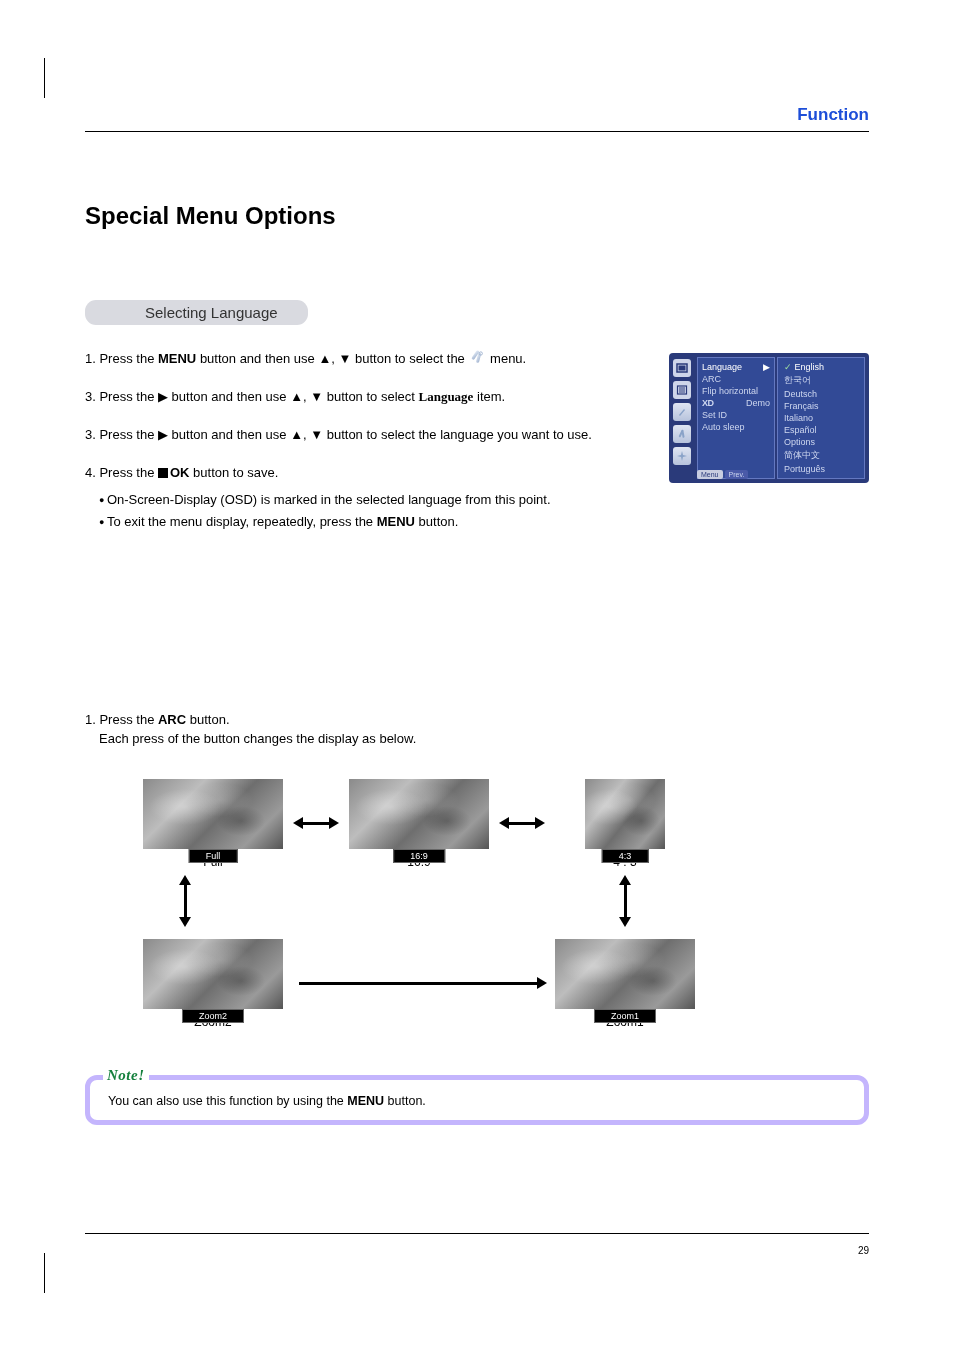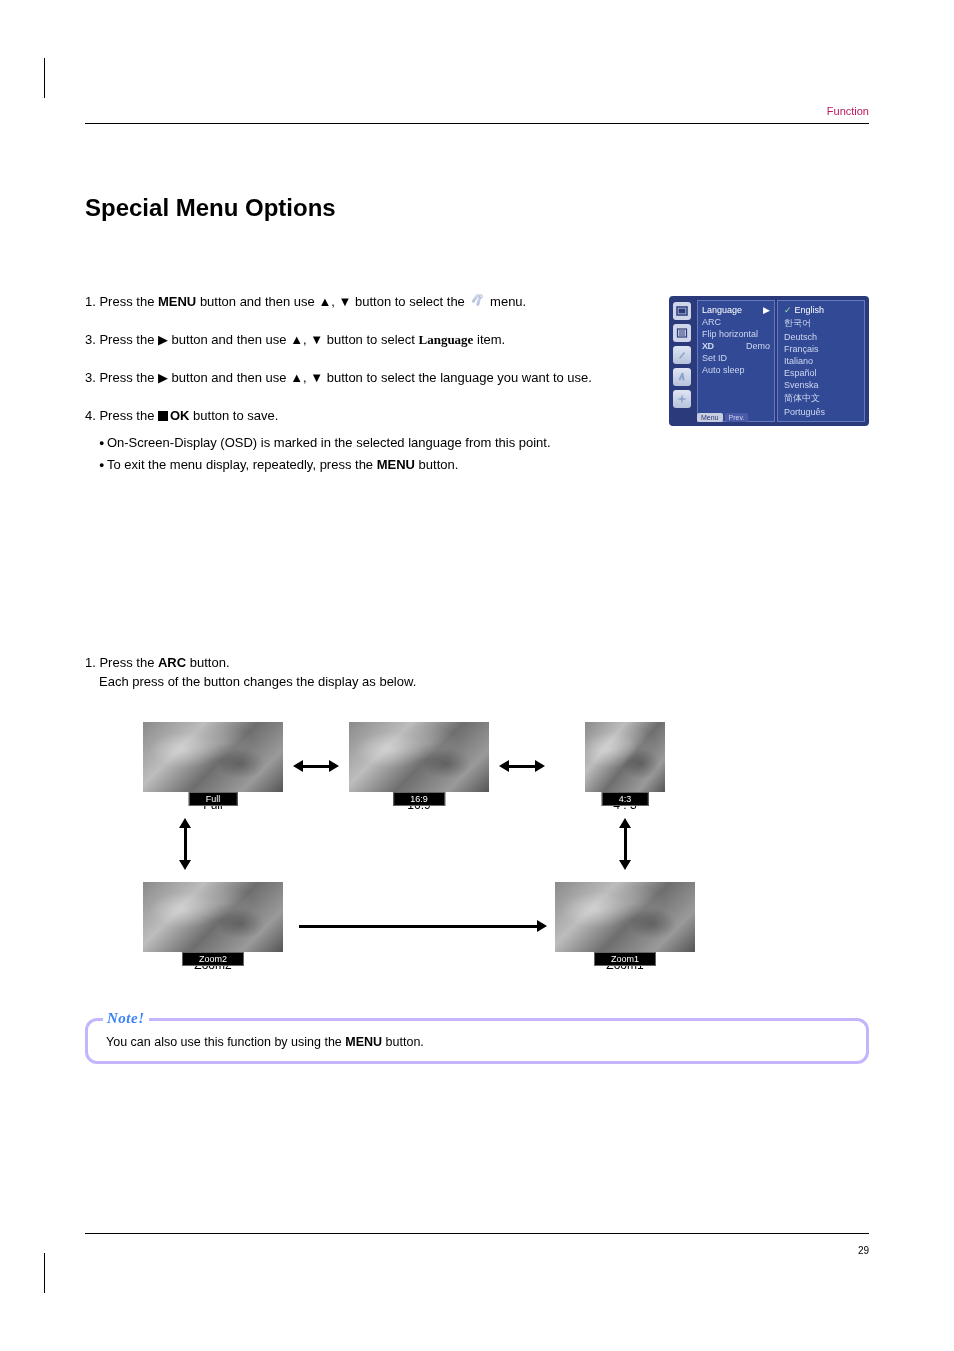--- a/index.html
+++ b/index.html
@@ -14,23 +14,24 @@
   .crop-mark { position: absolute; background: #000; }
   .crop-tl-v { left: 44px; top: 58px; width: 1px; height: 40px; }
   .crop-bl-v { left: 44px; bottom: 58px; width: 1px; height: 40px; }
 
   .page {
     position: absolute;
     left: 85px; right: 85px; top: 105px; bottom: 135px;
   }
   .header-label {
     text-align: right;
-    font-size: 11px;
-    color: #be185d;
+    font-size: 17px;
+    color: #1d4ed8;
     padding-bottom: 6px;
+    font-weight: bold;
   }
   .hr { border-top: 1px solid #000; }
 
   .title {
     font-size: 24px;
     font-weight: bold;
     margin-top: 70px;
     margin-bottom: 70px;
   }
 
@@ -194,25 +195,25 @@
   .varrow::after{ bottom:-8px; border-top:10px solid #000;}
   .varrow-placeholder { width: 140px; }
 
   
   .note-wrap { margin-top: 46px; position: relative; }
   .note-label {
     position:absolute; left:18px; top:-8px;
     background:#fff; padding: 0 4px;
     font-family: "Comic Sans MS", cursive;
     font-style: italic;
-    color:#3b82f6; font-weight:bold; font-size:15px;
+    color:#15803d; font-weight:bold; font-size:15px;
     letter-spacing: .5px;
   }
   .note-box {
-    border:3px solid #c4b5fd;
+    border:5px solid #c4b5fd;
     border-radius: 12px;
     padding: 14px 18px 12px 18px;
     font-size: 12.5px;
   }
 
   .page-num {
     position:absolute; right:0; bottom:-40px; font-size:10px;
   }
   .bottom-hr {
     position:absolute; left:0; right:0; bottom:-18px;
@@ -227,20 +228,21 @@
 <div class="crop-mark crop-bl-v"></div>
 
 <div class="page">
 
   <div class="header-label">Function</div>
   <div class="hr"></div>
 
   <h1 class="title">Special Menu Options</h1>
 
   
+  <div class="pill">Selecting Language</div>
 
   <div class="content-row">
     <ul class="steps">
       <li>
         <span>1. Press the </span><span class="b">MENU</span><span> button and then use ▲, ▼ button to select the </span>
         <span class="tool-icon">
           <svg viewBox="0 0 24 24">
               <defs>
                 <linearGradient id="g1" x1="0" y1="0" x2="1" y2="1">
                   <stop offset="0" stop-color="#e6edf7"></stop>
@@ -338,21 +340,21 @@
         <div class="lang">
             <span>Français</span>
           </div>
         <div class="lang">
             <span>Italiano</span>
           </div>
         <div class="lang">
             <span>Español</span>
           </div>
         <div class="lang">
-            <span>Svenska</span>
+            <span>Options</span>
           </div>
         <div class="lang">
             <span>简体中文</span>
           </div>
         <div class="lang">
             <span>Português</span>
           </div>
       </div>
       <div class="osd-footer">
         <span class="osd-btn">Menu</span>

